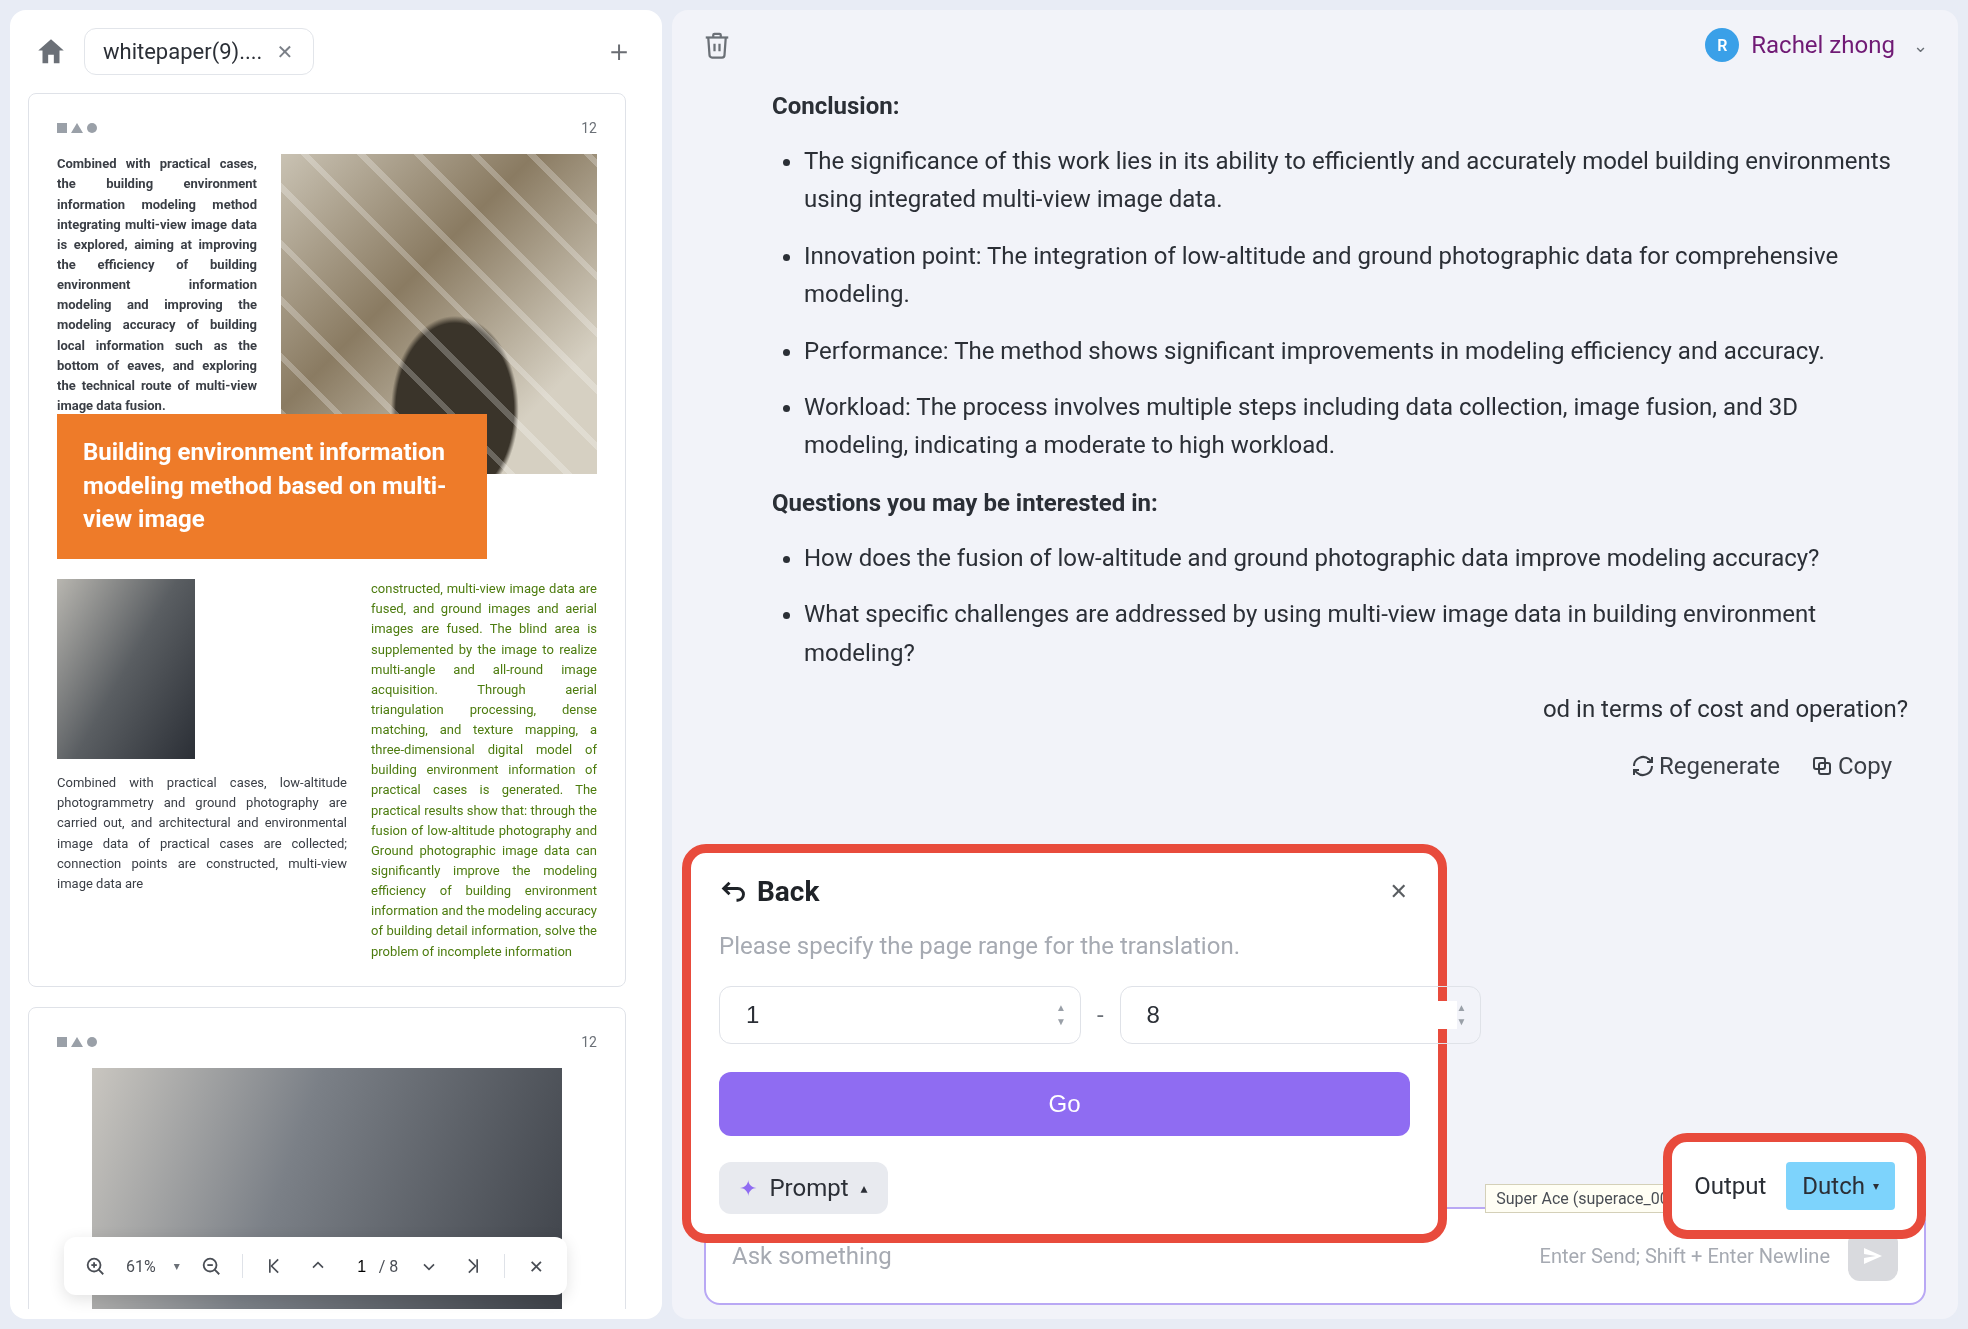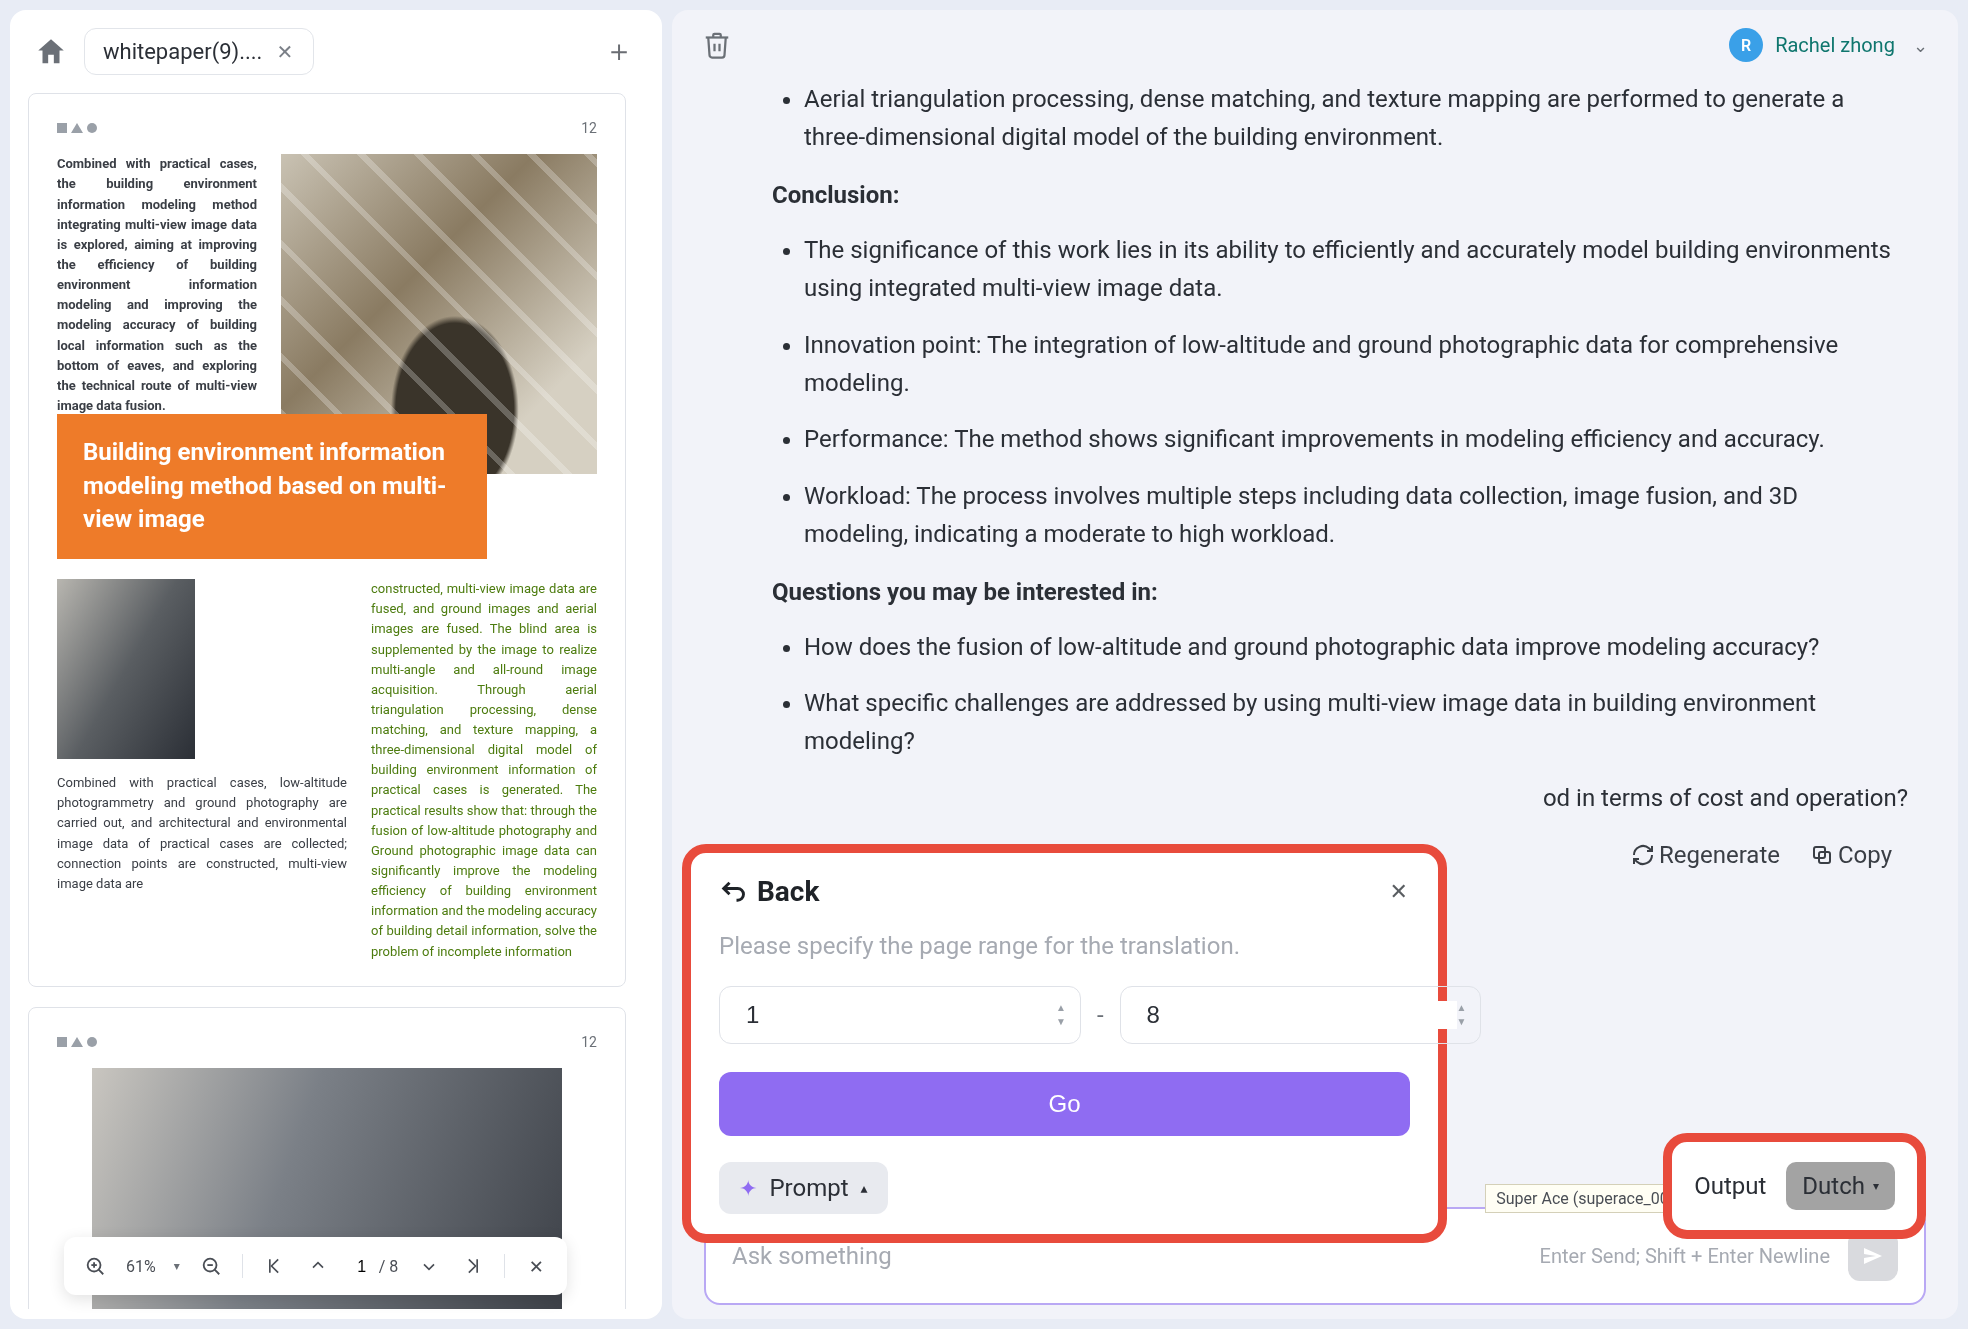--- a/index.html
+++ b/index.html
@@ -54,21 +54,21 @@
 .zoom-label { font-size: 16px; color: #4a4e55; }
 .page-counter { font-size: 16px; color: #4a4e55; }
 .page-counter input { width: 26px; border: none; text-align: center; font-size: 16px; background: transparent; }
 
 
 .right-panel { flex: 1; background: #f2f3f9; border-radius: 16px; margin: 10px 10px 10px 10px; display: flex; flex-direction: column; position: relative; }
 .right-header { display: flex; align-items: center; padding: 18px 30px; }
 .trash { width: 30px; height: 30px; color: #6b7077; }
 .user { margin-left: auto; display: flex; align-items: center; gap: 12px; }
 .avatar { width: 34px; height: 34px; border-radius: 50%; background: #3aa0e8; color: #fff; display: flex; align-items: center; justify-content: center; font-size: 16px; font-weight: 600; }
-.username { font-size: 20px; color: #0f766e; }
+.username { font-size: 24px; color: #701a75; }
 .chev { color: #6b7077; font-size: 18px; margin-left: 6px; }
 
 .content { flex: 1; padding: 0 50px 0 100px; overflow-y: auto; }
 .content ul { list-style: disc; margin-left: 32px; margin-bottom: 24px; }
 .content li { font-size: 24px; line-height: 1.6; color: #2b2f36; margin-bottom: 18px; }
 .content h3 { font-size: 24px; font-weight: 700; color: #2b2f36; margin: 12px 0 22px 0; }
 
 .action-row { display: flex; gap: 30px; justify-content: flex-end; padding-right: 16px; margin-top: 10px; }
 .action-btn { display: flex; align-items: center; gap: 4px; font-size: 24px; color: #3a3e45; }
 
@@ -83,21 +83,21 @@
 .stepper { display: flex; flex-direction: column; gap: 4px; }
 .stepper span { font-size: 10px; color: #9aa0a8; line-height: 1; }
 .range-dash { font-size: 24px; color: #6b7077; }
 .go-btn { width: 100%; background: #8f6cf2; color: #fff; border: none; border-radius: 12px; padding: 18px 0; font-size: 24px; font-weight: 500; margin-bottom: 26px; }
 .prompt-chip { display: inline-flex; align-items: center; gap: 12px; background: #e8eaef; border-radius: 12px; padding: 12px 20px; font-size: 24px; color: #2b2f36; }
 .sparkle { color: #8f6cf2; font-size: 22px; }
 
 
 .output-box { position: absolute; right: 32px; bottom: 80px; border: 9px solid #e84b3c; border-radius: 24px; padding: 20px 22px; background: #fff; display: flex; align-items: center; gap: 20px; z-index: 20; }
 .output-label { font-size: 24px; color: #2b2f36; }
-.lang-select { background: #a3a3a3; border-radius: 10px; padding: 10px 16px; font-size: 24px; color: #2b2f36; display: flex; align-items: center; gap: 8px; }
+.lang-select { background: #7dd3fc; border-radius: 4px; padding: 10px 16px; font-size: 24px; color: #2b2f36; display: flex; align-items: center; gap: 8px; }
 
 
 .signed-in { position: absolute; right: 58px; bottom: 106px; background: #fffef4; border: 1px solid #d4d0b8; padding: 4px 10px; font-size: 16px; color: #4a4e55; z-index: 15; }
 
 
 .ask-bar { position: absolute; left: 32px; right: 32px; bottom: 14px; background: #fff; border: 2px solid #b9a8f4; border-radius: 16px; padding: 22px 26px; display: flex; align-items: center; z-index: 10; }
 .ask-placeholder { font-size: 24px; color: #a6aab2; flex: 1; }
 .ask-hint { font-size: 20px; color: #a6aab2; margin-right: 18px; }
 .send-btn { width: 50px; height: 50px; border-radius: 12px; background: #d9dade; display: flex; align-items: center; justify-content: center; color: #fff; font-size: 22px; }
 
@@ -223,23 +223,20 @@
           </svg>
       </div>
       <div class="user">
         <div class="avatar">R</div>
         <span class="username">Rachel zhong</span>
         <span class="chev">⌄</span>
       </div>
     </div>
 
     <div class="content">
-      <ul>
-        <li>Aerial triangulation processing, dense matching, and texture mapping are performed to generate a three-dimensional digital model of the building environment.</li>
-      </ul>
       <h3>Conclusion:</h3>
       <ul>
         <li>The significance of this work lies in its ability to efficiently and accurately model building environments using integrated multi-view image data.</li>
         <li>Innovation point: The integration of low-altitude and ground photographic data for comprehensive modeling.</li>
         <li>Performance: The method shows significant improvements in modeling efficiency and accuracy.</li>
         <li>Workload: The process involves multiple steps including data collection, image fusion, and 3D modeling, indicating a moderate to high workload.</li>
       </ul>
       <h3>Questions you may be interested in:</h3>
       <ul>
         <li>How does the fusion of low-altitude and ground photographic data improve modeling accuracy?</li>

